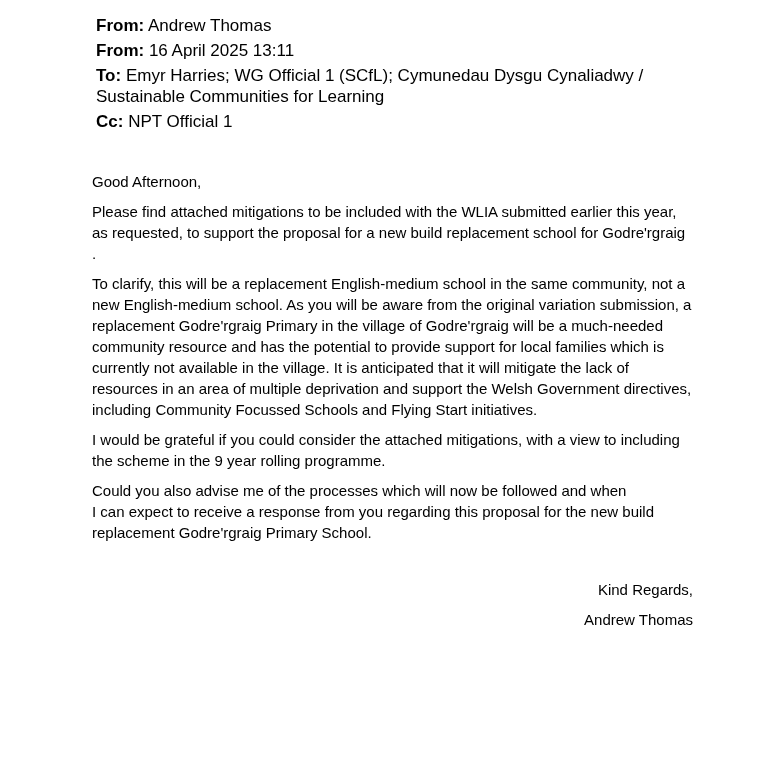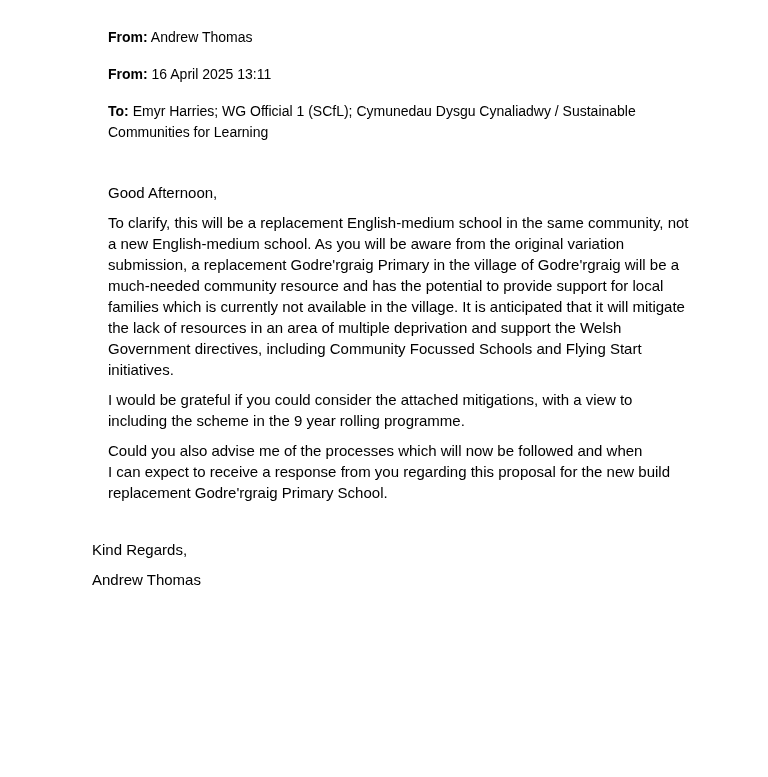--- a/index.html
+++ b/index.html
@@ -21,56 +21,58 @@
     height: 777px;
     padding: 11px 0 0 92px;
     background: #ffffff;
   }
   .content {
     width: 601px;
     font-size: 15px;
     line-height: 21px;
   }
   .email-headers p {
-    margin: 16px;
-    font-size: 14px;
+    margin: 4px;
+    font-size: 17px;
     line-height: 21px;
   }
   .hlabel {
     font-weight: bold;
   }
   .email-body {
     margin-top: 39px;
-    margin-left: 16px;
   }
   .email-body p,
   .email-signature p {
     margin: 0 0 9px 0;
     font-size: 15px;
     line-height: 21px;
     white-space: pre-line;
   }
   .email-signature {
     margin-top: 36px;
+    text-align: right;
   }
 </style>
 </head>
 <body>
 
 <div class="page">
   <div class="content">
 
     <div class="email-headers">
       <p><span class="hlabel">From:</span> <span>Andrew Thomas</span></p>
       <p><span class="hlabel">From:</span> <span>16 April 2025 13:11</span></p>
       <p><span class="hlabel">To:</span> <span>Emyr Harries; WG Official 1 (SCfL); Cymunedau Dysgu Cynaliadwy / Sustainable Communities for Learning</span></p>
+      <p><span class="hlabel">Cc:</span> <span>NPT Official 1</span></p>
     </div>
 
     <div class="email-body">
       <p>Good Afternoon,</p>
+      <p>Please find attached mitigations to be included with the WLIA submitted earlier this year, as requested, to support the proposal for a new build replacement school for Godre'rgraig .</p>
       <p>To clarify, this will be a replacement English-medium school in the same community, not a new English-medium school. As you will be aware from the original variation submission, a replacement Godre'rgraig Primary in the village of Godre'rgraig will be a much-needed community resource and has the potential to provide support for local families which is currently not available in the village. It is anticipated that it will mitigate the lack of resources in an area of multiple deprivation and support the Welsh Government directives, including Community Focussed Schools and Flying Start initiatives.</p>
       <p>I would be grateful if you could consider the attached mitigations, with a view to including the scheme in the 9 year rolling programme.</p>
       <p>Could you also advise me of the processes which will now be followed and when
 I can expect to receive a response from you regarding this proposal for the new build replacement Godre'rgraig Primary School.</p>
     </div>
 
     <div class="email-signature">
       <p>Kind Regards,</p>
       <p>Andrew Thomas</p>
     </div>

